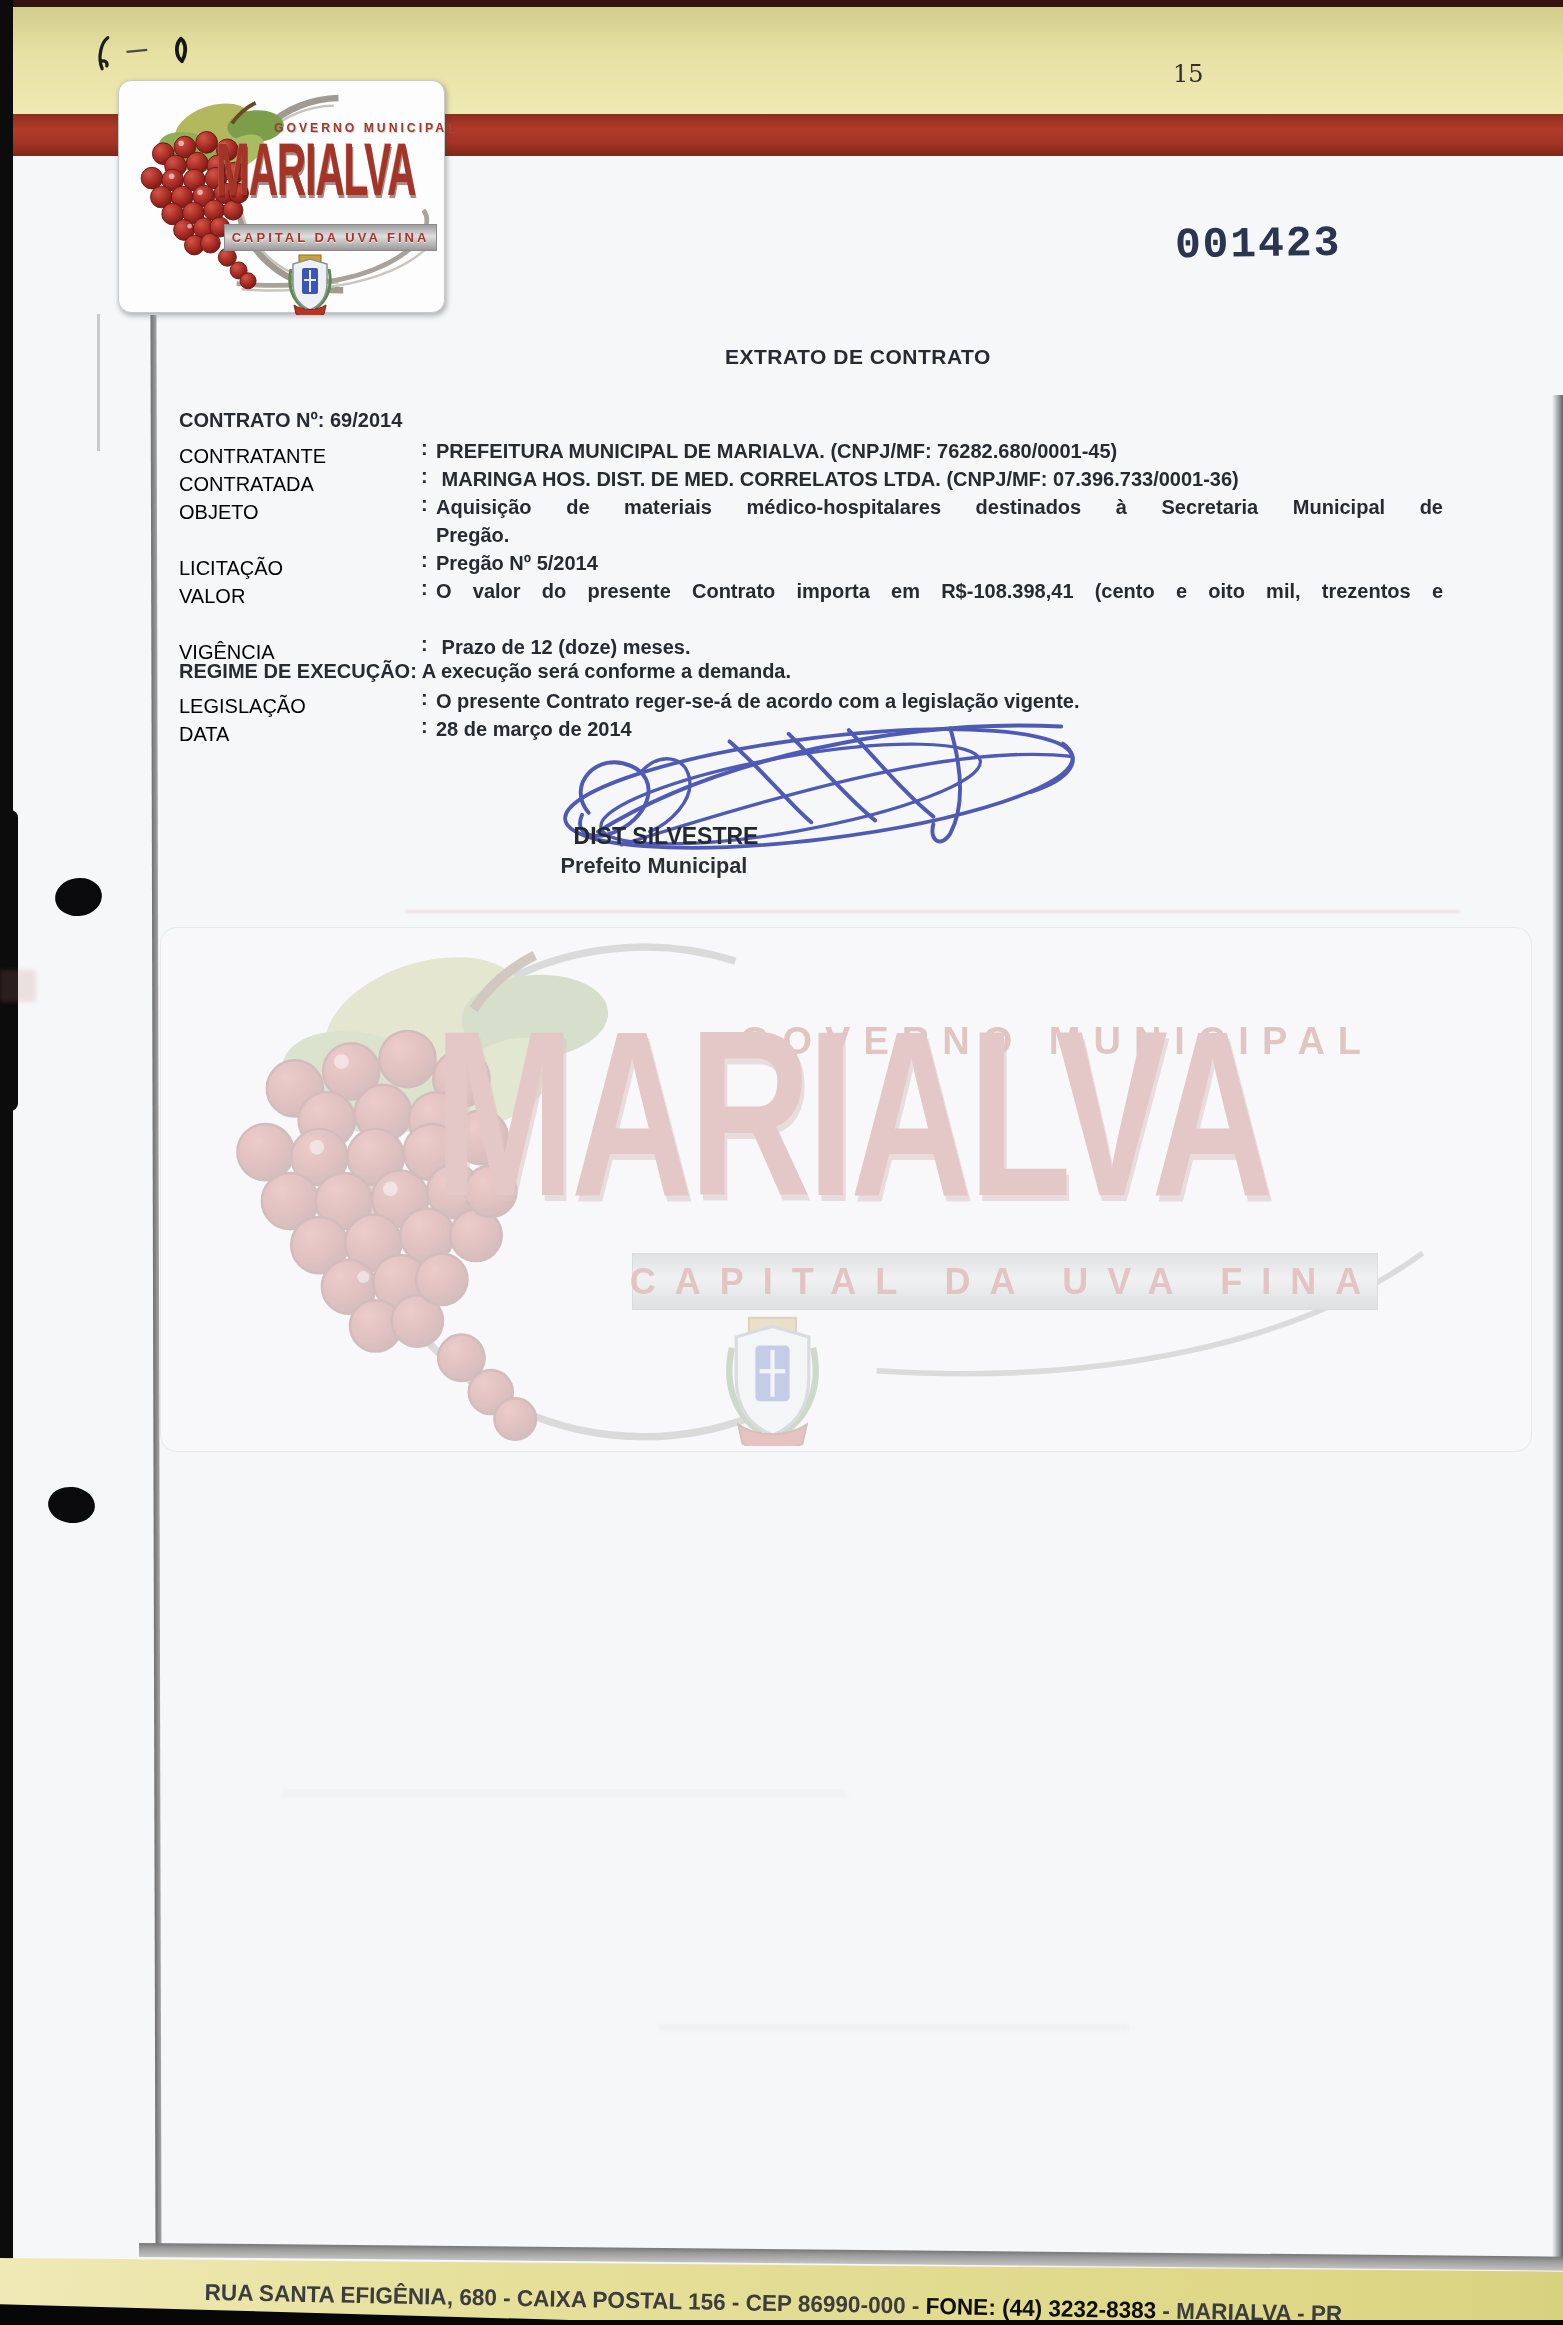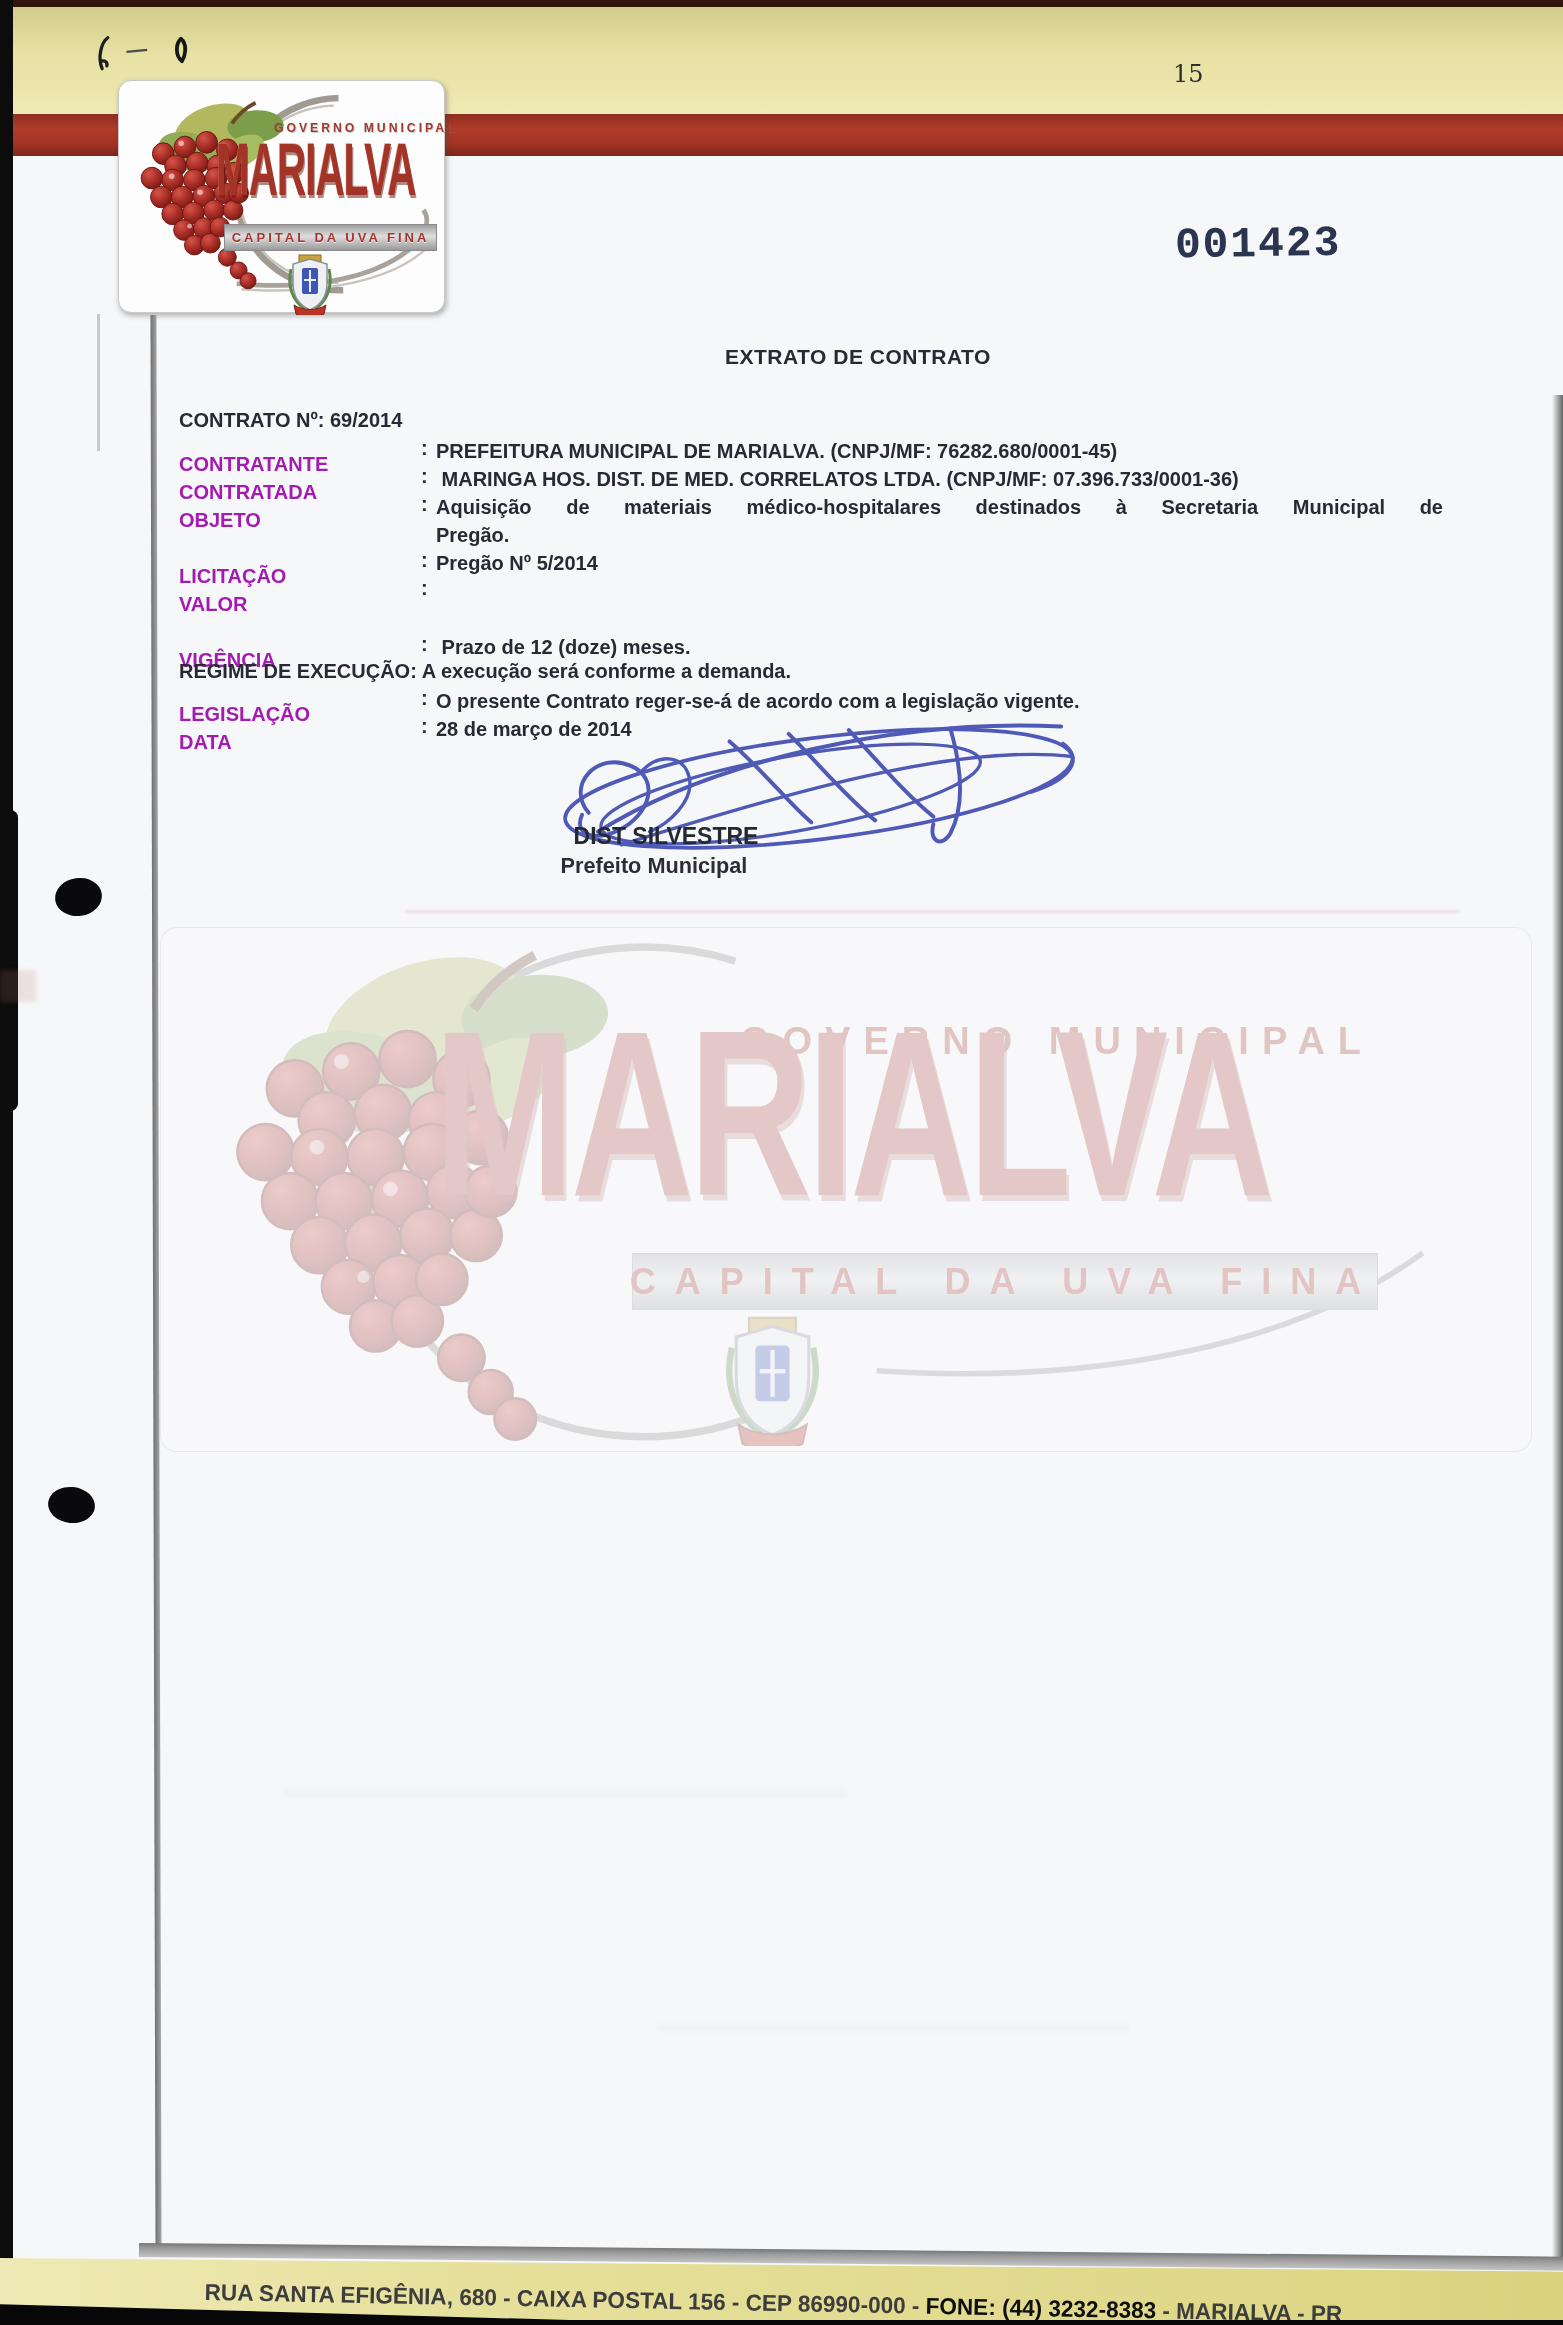--- a/index.html
+++ b/index.html
@@ -52,21 +52,21 @@
 
   
   .page-number{left:1173px;top:60px;font-family:"DejaVu Serif",serif;font-size:24px;color:#2e2e2e;}
   .stamp-number{left:1175px;top:220px;font-family:"Liberation Mono",monospace;
     font-size:43px;font-weight:bold;letter-spacing:1.9px;color:#2c3550;transform:rotate(-.8deg);}
 
   
   .doc-title{left:725px;top:345px;font-size:21px;font-weight:bold;letter-spacing:0.5px;color:#262b33;}
   .contract-line{left:179px;top:409px;font-size:20px;font-weight:bold;color:#262b33;white-space:pre;}
   .field-row{left:0;right:0;}
-  .f-lbl{position:absolute;left:179px;top:16px;font-size:20px;font-weight:bold;color:#a21caf;white-space:pre;}
+  .f-lbl{position:absolute;left:179px;top:8px;font-size:20px;font-weight:normal;color:#000000;white-space:pre;}
   .f-sep{position:absolute;left:421px;top:0;font-size:20px;font-weight:bold;color:#262b33;}
   .f-val{position:absolute;left:436px;top:0;width:1007px;}
   .val-line{font-size:20px;font-weight:bold;color:#262b33;line-height:28px;white-space:pre-wrap;}
   .val-line.just{white-space:normal;text-align:justify;text-align-last:justify;}
   .inline-field{position:absolute;left:179px;top:0;font-size:20px;font-weight:bold;color:#262b33;white-space:pre;}
 
   
   .sig-svg{left:508px;top:702px;}
   .sig-name{left:525px;top:823px;width:282px;text-align:center;
     font-size:23px;font-weight:bold;color:#24282f;}
@@ -238,20 +238,21 @@
         <div class="f-lbl">LICITAÇÃO</div>
         <div class="f-sep">:</div>
         <div class="f-val">
           <div class="val-line">Pregão Nº 5/2014</div>
         </div>
       </div>
       <div class="abs field-row" style="top: 577px;">
         <div class="f-lbl">VALOR</div>
         <div class="f-sep">:</div>
         <div class="f-val">
+          <div class="val-line just">O valor do presente Contrato importa em R$-108.398,41 (cento e oito mil, trezentos e</div>
         </div>
       </div>
       <div class="abs field-row" style="top: 633px;">
         <div class="f-lbl">VIGÊNCIA</div>
         <div class="f-sep">:</div>
         <div class="f-val">
           <div class="val-line"> Prazo de 12 (doze) meses.</div>
         </div>
       </div>
       <div class="abs field-row" style="top: 660px;">

